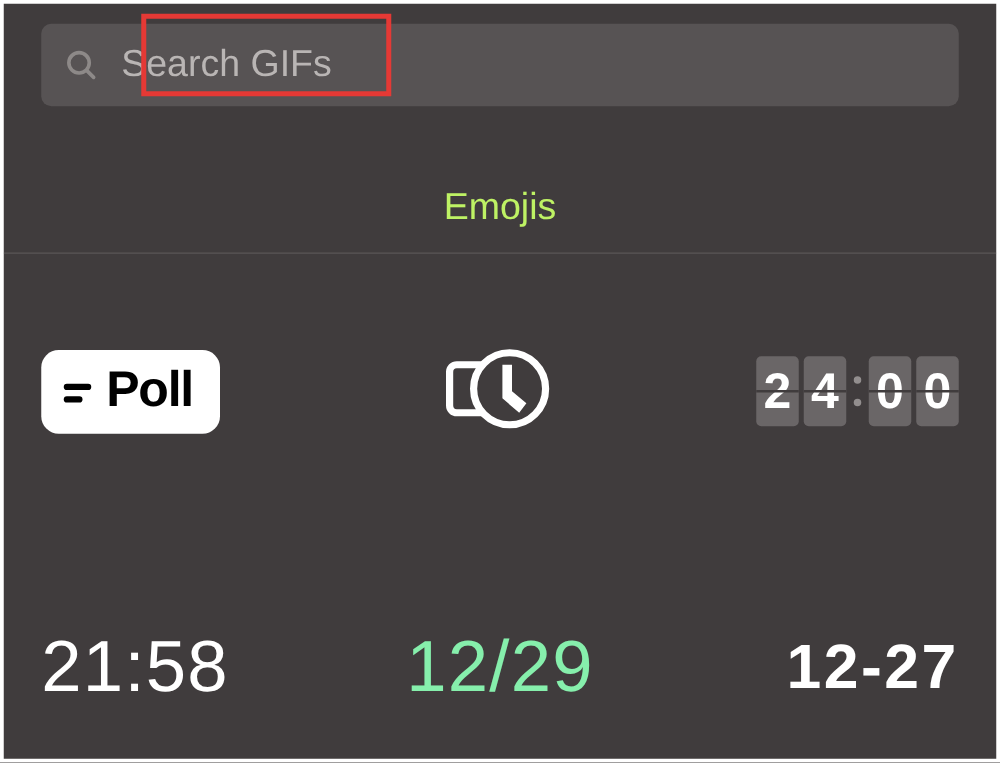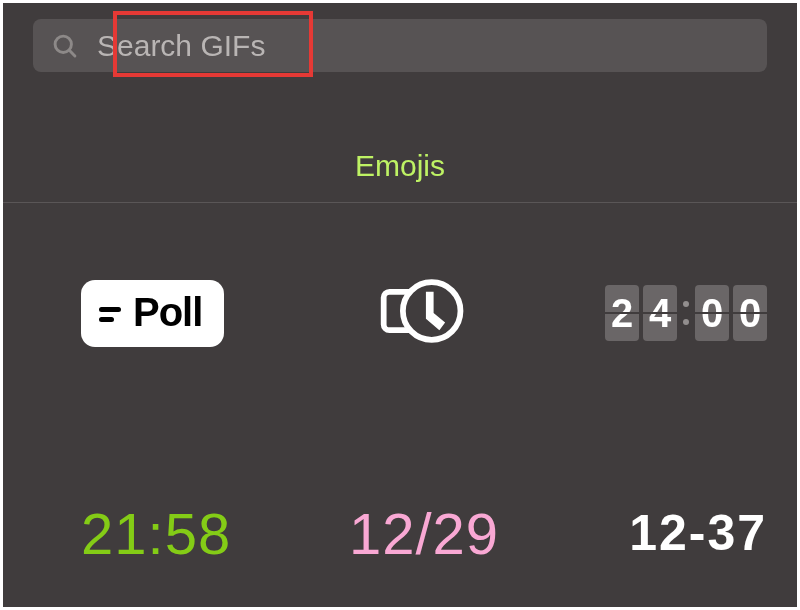--- a/index.html
+++ b/index.html
@@ -17,21 +17,21 @@
       width: 794px;
       height: 604px;
       background: #403c3d;
       overflow: hidden;
     }
     .search-bar {
       position: absolute;
       left: 30px;
       top: 16px;
       right: 30px;
-      height: 53px;
+      height: 66px;
       background: rgba(255,255,255,0.12);
       border-radius: 8px;
       display: flex;
       align-items: center;
       padding: 0 18px;
     }
     .search-bar .icon { display: flex; align-items: center; }
     .search-input {
       flex: 1;
       background: transparent;
@@ -79,21 +79,20 @@
       width: 116px;
       height: 4px;
       background: #fff;
     }
     .grid {
       position: absolute;
       left: 30px;
       top: 250px;
       right: 30px;
       bottom: 0;
-      margin-left: 48px;
     }
     .row { display: flex; justify-content: space-between; align-items: center; }
     .row1 { height: 120px; margin-bottom: 120px; }
     .row2 { height: 80px; }
     .cell { flex: 1; display: flex; align-items: center; justify-content: center; cursor: pointer; }
 
     
     .poll-chip {
       background: #fff;
       border-radius: 14px;
@@ -118,22 +117,22 @@
       font-family: Arial, sans-serif;
     }
     .flip-digit::after{
       content:""; position:absolute; left:0; right:0; top:50%; height:2px;
       background:#403c3d; transform:translateY(-1px);
     }
     .flip-colon{ color:#928e8e; font-size:24px; line-height:1; padding:0 2px; display:flex; flex-direction:column; gap:12px;}
     .flip-colon span{width:6px;height:6px;background:#928e8e;border-radius:50%;}
 
     
-    .t-21-58 { color:#84cc16; font-size:58px; font-weight:400; letter-spacing:1px; font-family: Arial, Helvetica, sans-serif;}
-    .t-12-29 { color:#f9a8d4; font-size:58px; font-weight:400; letter-spacing:1px; font-family: Arial, Helvetica, sans-serif;}
+    .t-21-58 { color:#ffffff; font-size:58px; font-weight:400; letter-spacing:1px; font-family: Arial, Helvetica, sans-serif;}
+    .t-12-29 { color:#86efac; font-size:58px; font-weight:400; letter-spacing:1px; font-family: Arial, Helvetica, sans-serif;}
     .t-12-23 { color:#fff; font-size:50px; font-weight:800; letter-spacing:2px; font-family: "Arial Black", Arial, sans-serif;}
   </style>
 </head>
 <body>
 
 <div class="panel">
 
   <div class="search-bar">
     <span class="icon">
       <svg width="28" height="28" viewBox="0 0 24 24" fill="none" stroke="#8d8988" stroke-width="2.5" stroke-linecap="round">
@@ -192,18 +191,18 @@
     </div>
 
     <div class="row row2">
       <div class="cell" style="justify-content:flex-start;">
         <span class="t-21-58">21:58</span>
       </div>
       <div class="cell">
         <span class="t-12-29">12/29</span>
       </div>
       <div class="cell" style="justify-content:flex-end;">
-        <span class="t-12-23">12-37</span>
+        <span class="t-12-23">12-27</span>
       </div>
     </div>
   </div>
 
 </div>
 
 </body></html>

